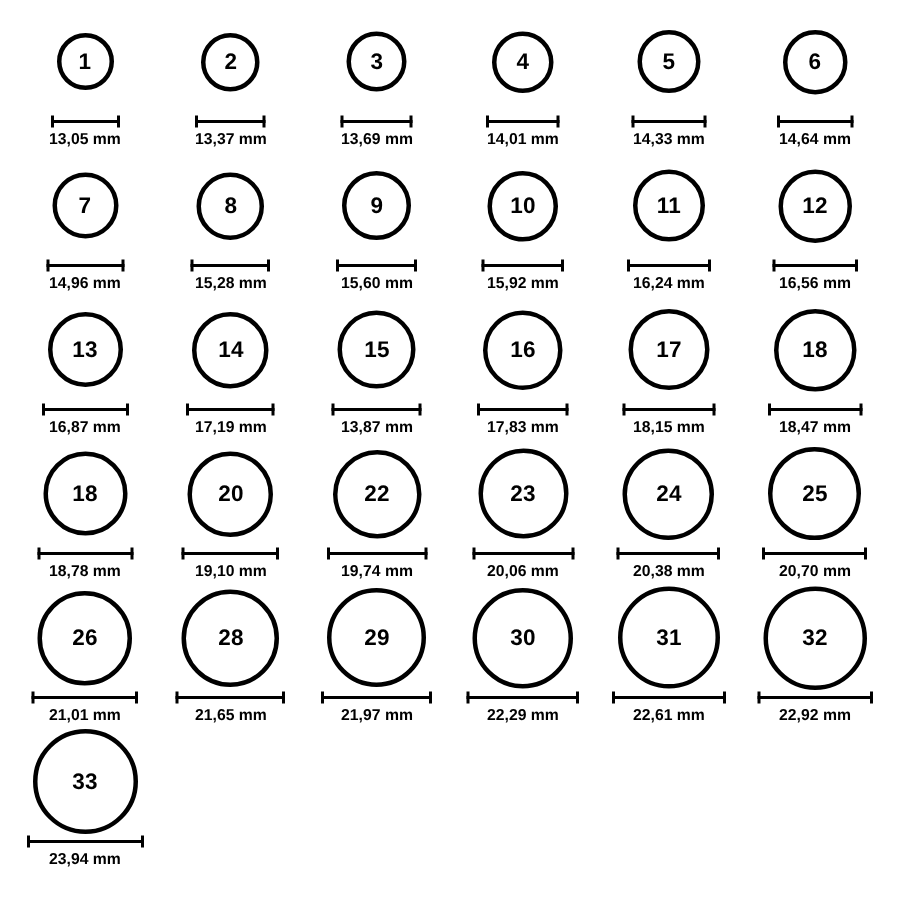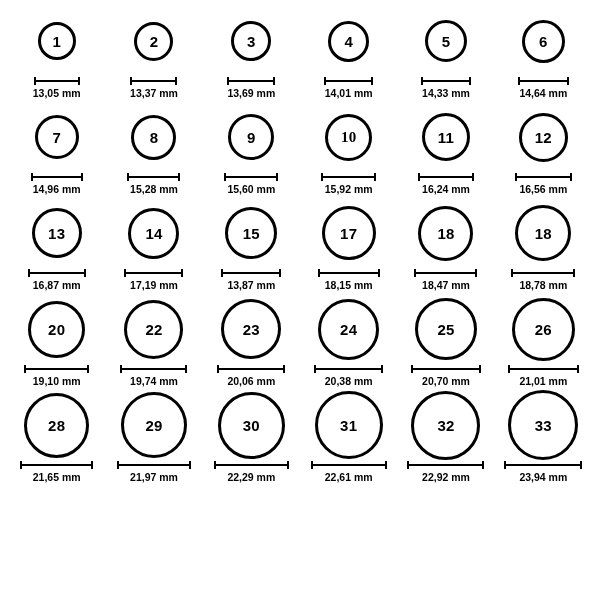--- a/index.html
+++ b/index.html
@@ -206,21 +206,21 @@
         </div>
         <div class="measure" style="width: 54px;">
           <div class="bar" style="width: 100%;"></div>
           <div class="tick left"></div>
           <div class="tick right"></div>
         </div>
         <div class="mm">15,60 mm</div>
       </div>
       <div class="cell">
         <div class="ring-wrap">
-          <div class="ring" style="width: 47px; height: 47px; font-family: Liberation Serif, serif;">
+          <div class="ring" style="width: 47px; height: 47px;">
             <span class="ring-size">10</span>
           </div>
         </div>
         <div class="measure" style="width: 55px;">
           <div class="bar" style="width: 100%;"></div>
           <div class="tick left"></div>
           <div class="tick right"></div>
         </div>
         <div class="mm">15,92 mm</div>
       </div>
@@ -281,20 +281,33 @@
           <div class="ring" style="width: 52px; height: 52px;">
             <span class="ring-size">15</span>
           </div>
         </div>
         <div class="measure" style="width: 60px;">
           <div class="bar" style="width: 100%;"></div>
           <div class="tick left"></div>
           <div class="tick right"></div>
         </div>
         <div class="mm">13,87 mm</div>
+      </div>
+      <div class="cell">
+        <div class="ring-wrap">
+          <div class="ring" style="width: 53px; height: 53px;">
+            <span class="ring-size">16</span>
+          </div>
+        </div>
+        <div class="measure" style="width: 61px;">
+          <div class="bar" style="width: 100%;"></div>
+          <div class="tick left"></div>
+          <div class="tick right"></div>
+        </div>
+        <div class="mm">17,83 mm</div>
       </div>
       <div class="cell">
         <div class="ring-wrap">
           <div class="ring" style="width: 54px; height: 54px;">
             <span class="ring-size">17</span>
           </div>
         </div>
         <div class="measure" style="width: 62px;">
           <div class="bar" style="width: 100%;"></div>
           <div class="tick left"></div>

